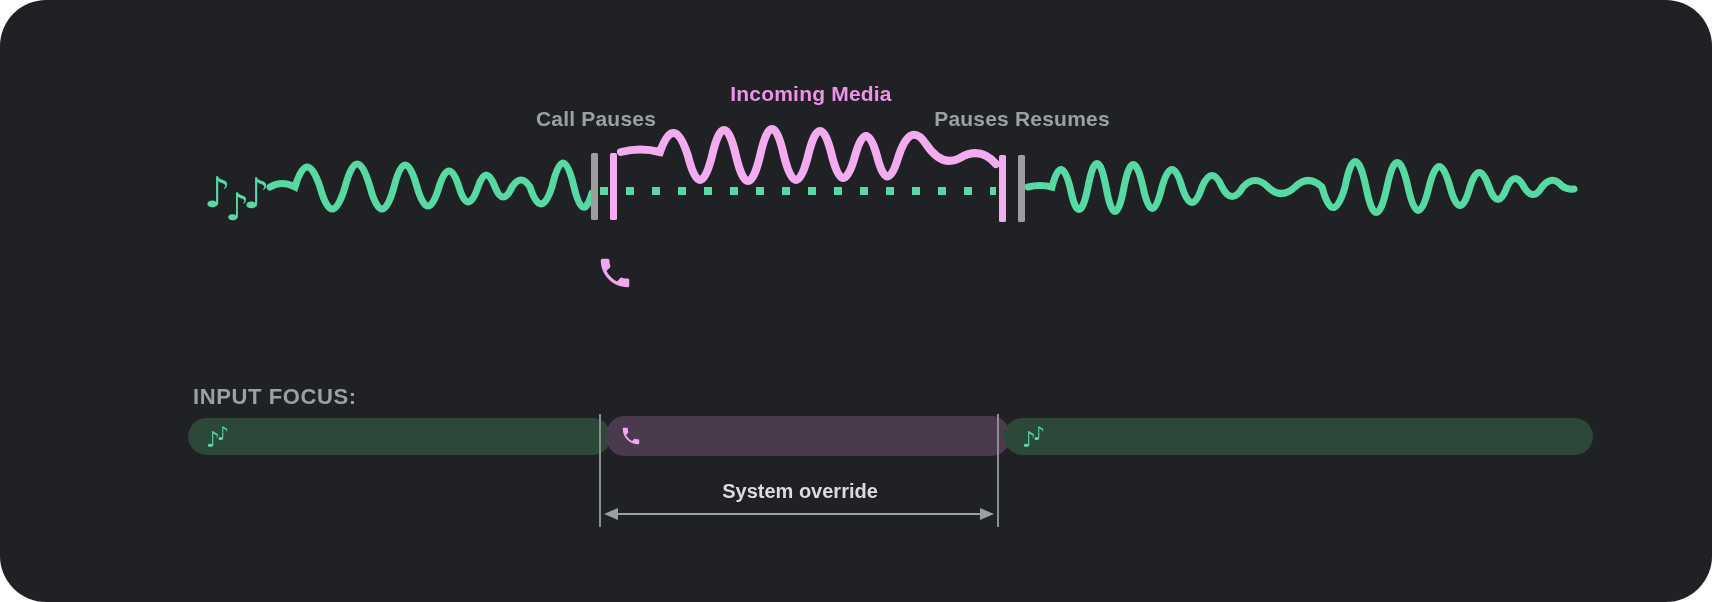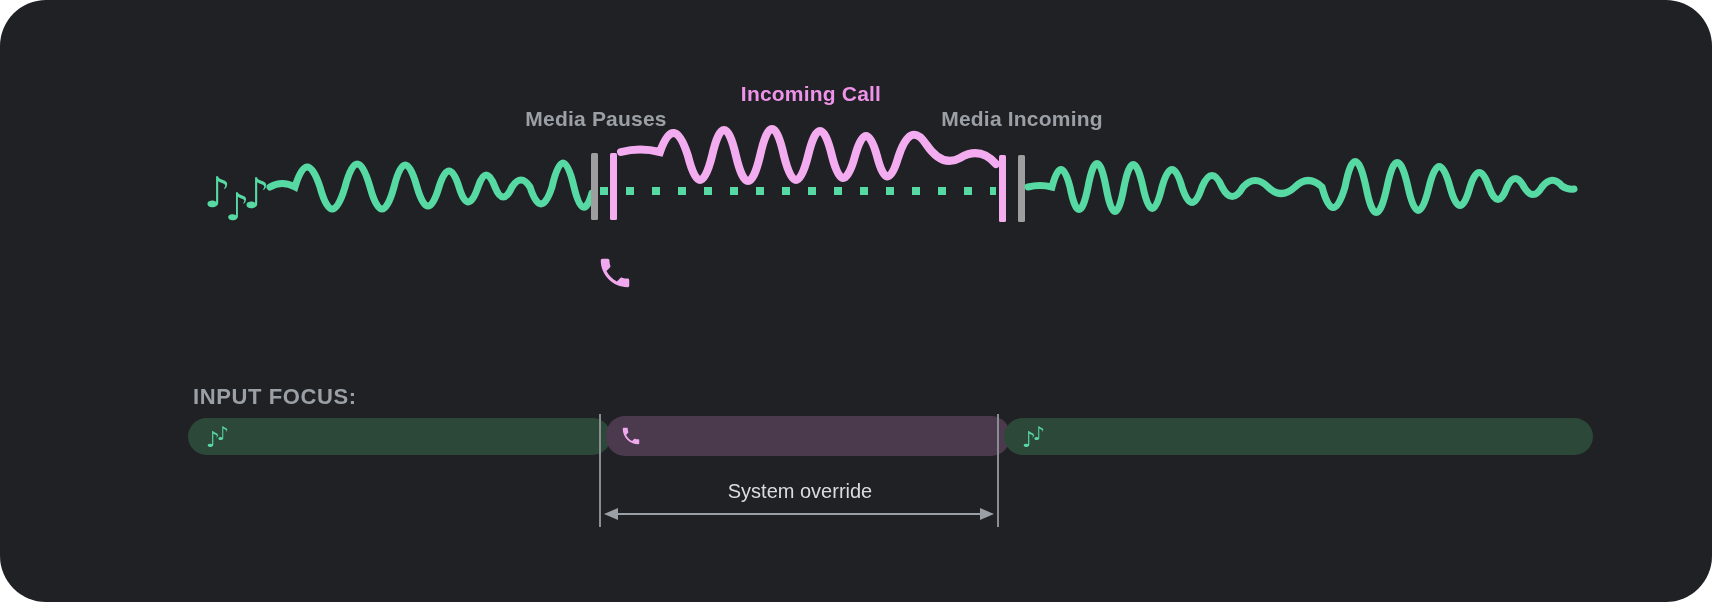--- a/index.html
+++ b/index.html
@@ -45,21 +45,21 @@
   .notes-sm .n2 { left: 11px; top: 0;    font-size: 19px; }
 
   .vline {
     position: absolute; top: 414px; width: 2px; height: 113px; background: #8a8d91;
   }
   #vline-left  { left: 599px; }
   #vline-right { left: 997px; }
 
   .override-label {
     position: absolute; left: 700px; top: 480px; width: 200px; text-align: center;
-    font-size: 20px; color: #dadce0; font-weight: 400;
+    font-size: 20px; color: #dadce0; font-weight: 700;
   }
 </style>
 </head>
 <body>
 
 <div class="card">
 
   <svg class="vector-layer" width="1712" height="602" viewBox="0 0 1712 602">
 
     <g fill="#57d9a3" font-family="DejaVu Sans, sans-serif">
@@ -101,23 +101,23 @@
         c0,1.25,0.2,2.45,0.57,3.57c0.11,0.35,0.03,0.74-0.25,1.02L6.62,10.79z"></path>
     </g>
 
     <g stroke="#9aa0a6" fill="#9aa0a6">
       <line x1="612" y1="514" x2="987" y2="514" stroke-width="2"></line>
       <polygon points="604,514 618,508 618,520" stroke="none"></polygon>
       <polygon points="994,514 980,508 980,520" stroke="none"></polygon>
     </g>
   </svg>
 
-  <div class="tl-label" id="lbl-pauses">Media Pauses</div>
-  <div class="tl-label pink" id="lbl-incoming">Incoming Call</div>
-  <div class="tl-label" id="lbl-resumes">Media Incoming</div>
+  <div class="tl-label" id="lbl-pauses">Call Pauses</div>
+  <div class="tl-label pink" id="lbl-incoming">Incoming Media</div>
+  <div class="tl-label" id="lbl-resumes">Pauses Resumes</div>
 
   <div class="focus-caption">INPUT FOCUS:</div>
 
   <div class="pill" id="pill-media-1">
     <span class="notes-sm">
       <i class="n1">♪</i>
         <i class="n2">♪</i>
     </span>
   </div>
 

